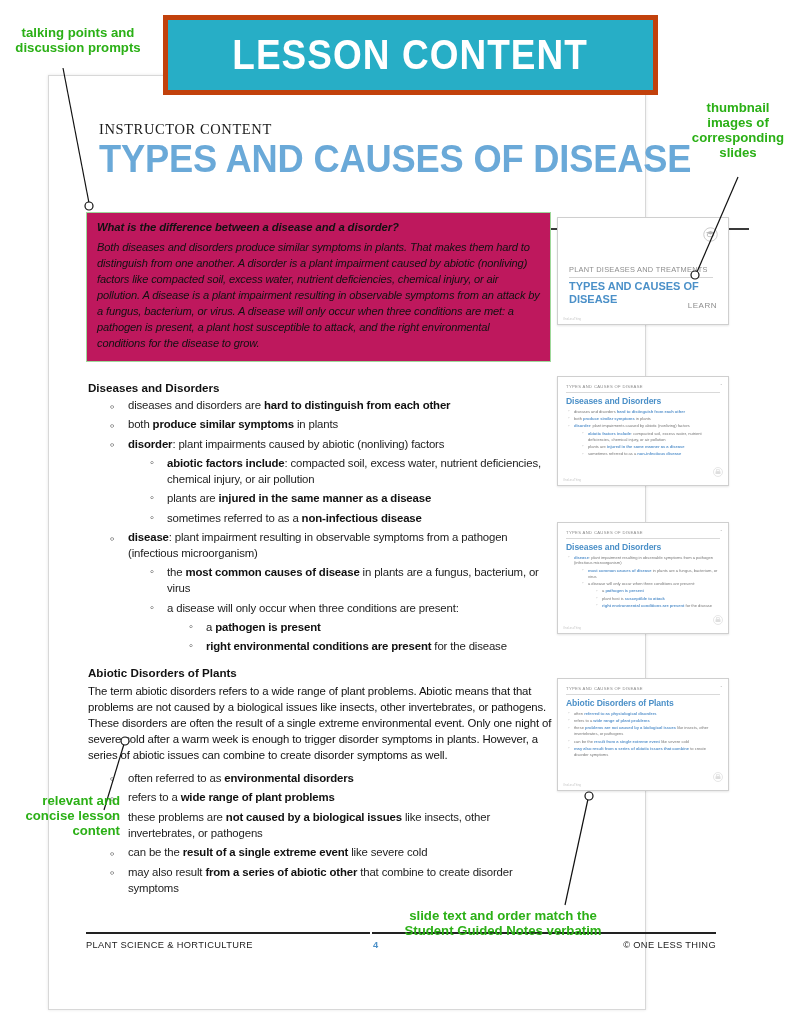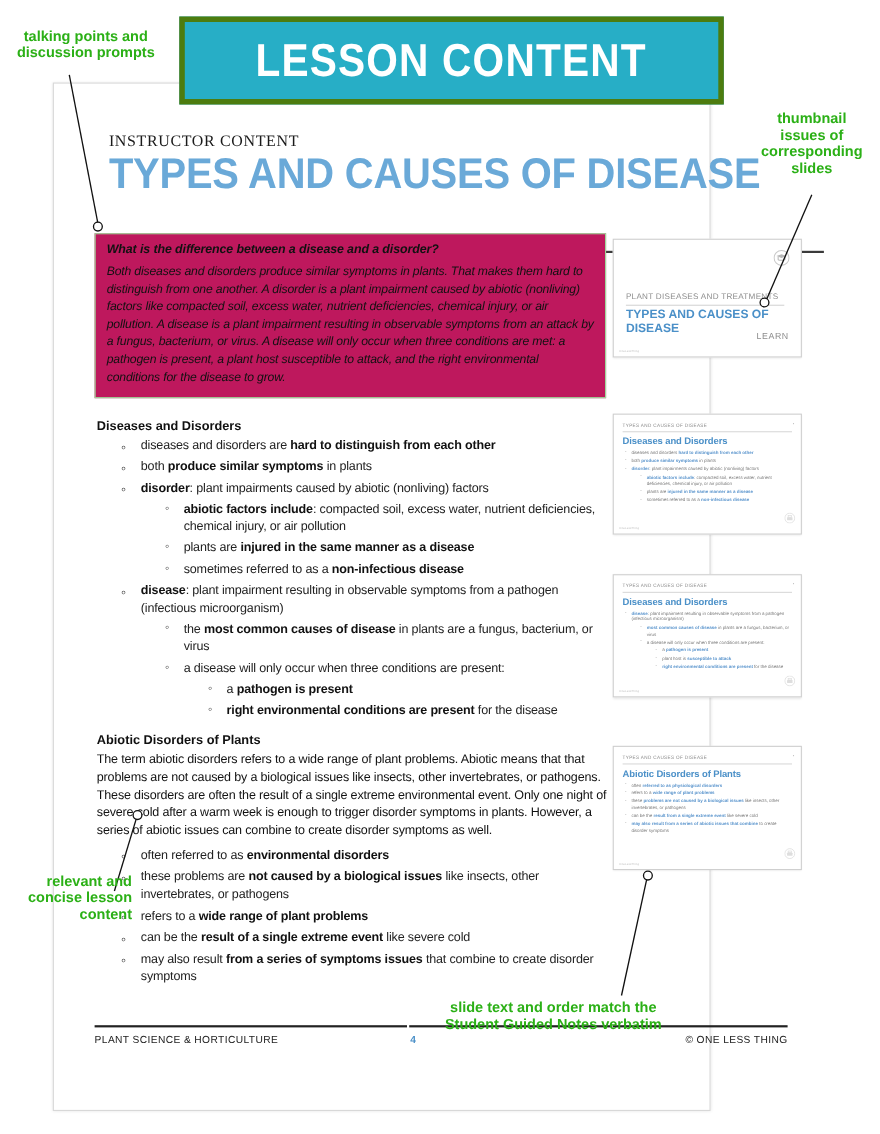--- a/index.html
+++ b/index.html
@@ -24,21 +24,21 @@
     border: 1px solid #d8d8d8;
     box-shadow: 0 0 3px rgba(0,0,0,0.10);
   }
 
   
   .banner {
     position: absolute;
     left: 163px; top: 15px;
     width: 495px; height: 80px;
     background: #27aec6;
-    border: 5px solid #4d7c0f;
+    border: 5px solid #c2410c;
     display: flex; align-items: center; justify-content: center;
     z-index: 7;
   }
   .banner-text {
     color: #ffffff;
     font-size: 42px;
     font-weight: 700;
     letter-spacing: 1.2px;
     font-stretch: condensed;
     transform: scaleX(0.88);
@@ -275,24 +275,24 @@
               <li>a disease will only occur when three conditions are present:<ul class="bl lvl3">
                   <li>a <b>pathogen is present</b></li>
                   <li><b>right environmental conditions are present</b> for the disease</li>
                 </ul></li>
             </ul></li>
         </ul>
         <div class="sec-head" style="margin-top: 11px;">Abiotic Disorders of Plants</div>
         <div class="para">The term abiotic disorders refers to a wide range of plant problems. Abiotic means that that problems are not caused by a biological issues like insects, other invertebrates, or pathogens. These disorders are often the result of a single extreme environmental event. Only one night of severe cold after a warm week is enough to trigger disorder symptoms in plants. However, a series of abiotic issues can combine to create disorder symptoms as well.</div>
         <ul class="bl lvl1">
           <li>often referred to as <b>environmental disorders</b></li>
+          <li>refers to a <b>wide range of plant problems</b></li>
           <li>these problems are <b>not caused by a biological issues</b> like insects, other invertebrates, or pathogens</li>
-          <li>refers to a <b>wide range of plant problems</b></li>
           <li>can be the <b>result of a single extreme event</b> like severe cold</li>
-          <li>may also result <b>from a series of symptoms issues</b> that combine to create disorder symptoms</li>
+          <li>may also result <b>from a series of abiotic other</b> that combine to create disorder symptoms</li>
         </ul>
       </div>
 
     <div class="thumb t0">
       <div class="ts-wrap">
         <span class="ts-badge">
           <svg width="15" height="15" viewBox="0 0 16 16">
             <circle cx="8" cy="8" r="7.2" fill="none" stroke="#c9c9c9" stroke-width="1"></circle>
             <polygon points="8,4.3 13,6.2 8,8.1 3,6.2" fill="#b7b7b7"></polygon>
             <path d="M4.7 7.1 v2.3 c0 1.2 6.6 1.2 6.6 0 V7.1" fill="none" stroke="#b7b7b7" stroke-width="1"></path>
@@ -403,17 +403,17 @@
     <circle cx="695" cy="275" r="4" fill="#fff" stroke="#111" stroke-width="1.2"></circle>
 
     <line x1="104" y1="810" x2="124" y2="744" stroke="#111" stroke-width="1.2"></line>
     <circle cx="125" cy="741" r="4" fill="#fff" stroke="#111" stroke-width="1.2"></circle>
 
     <line x1="565" y1="905" x2="588" y2="799" stroke="#111" stroke-width="1.2"></line>
     <circle cx="589" cy="796" r="4" fill="#fff" stroke="#111" stroke-width="1.2"></circle>
   </svg>
 
   <div class="anno a-tp">talking points and discussion prompts</div>
-  <div class="anno a-th">thumbnail issues of corresponding slides</div>
+  <div class="anno a-th">thumbnail images of corresponding slides</div>
   <div class="anno a-rel">relevant and concise lesson content</div>
   <div class="anno a-slide">slide text and order match the Student Guided Notes verbatim</div>
 
 </div>
 
 </body></html>

